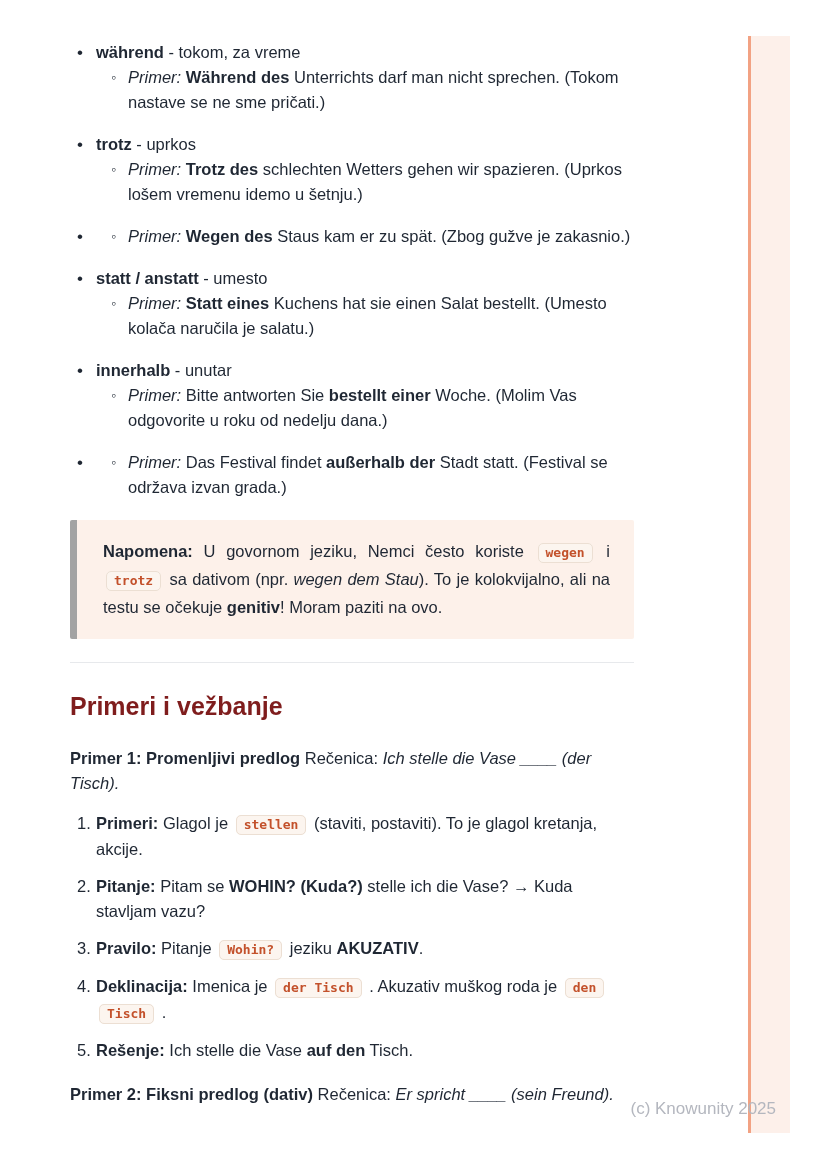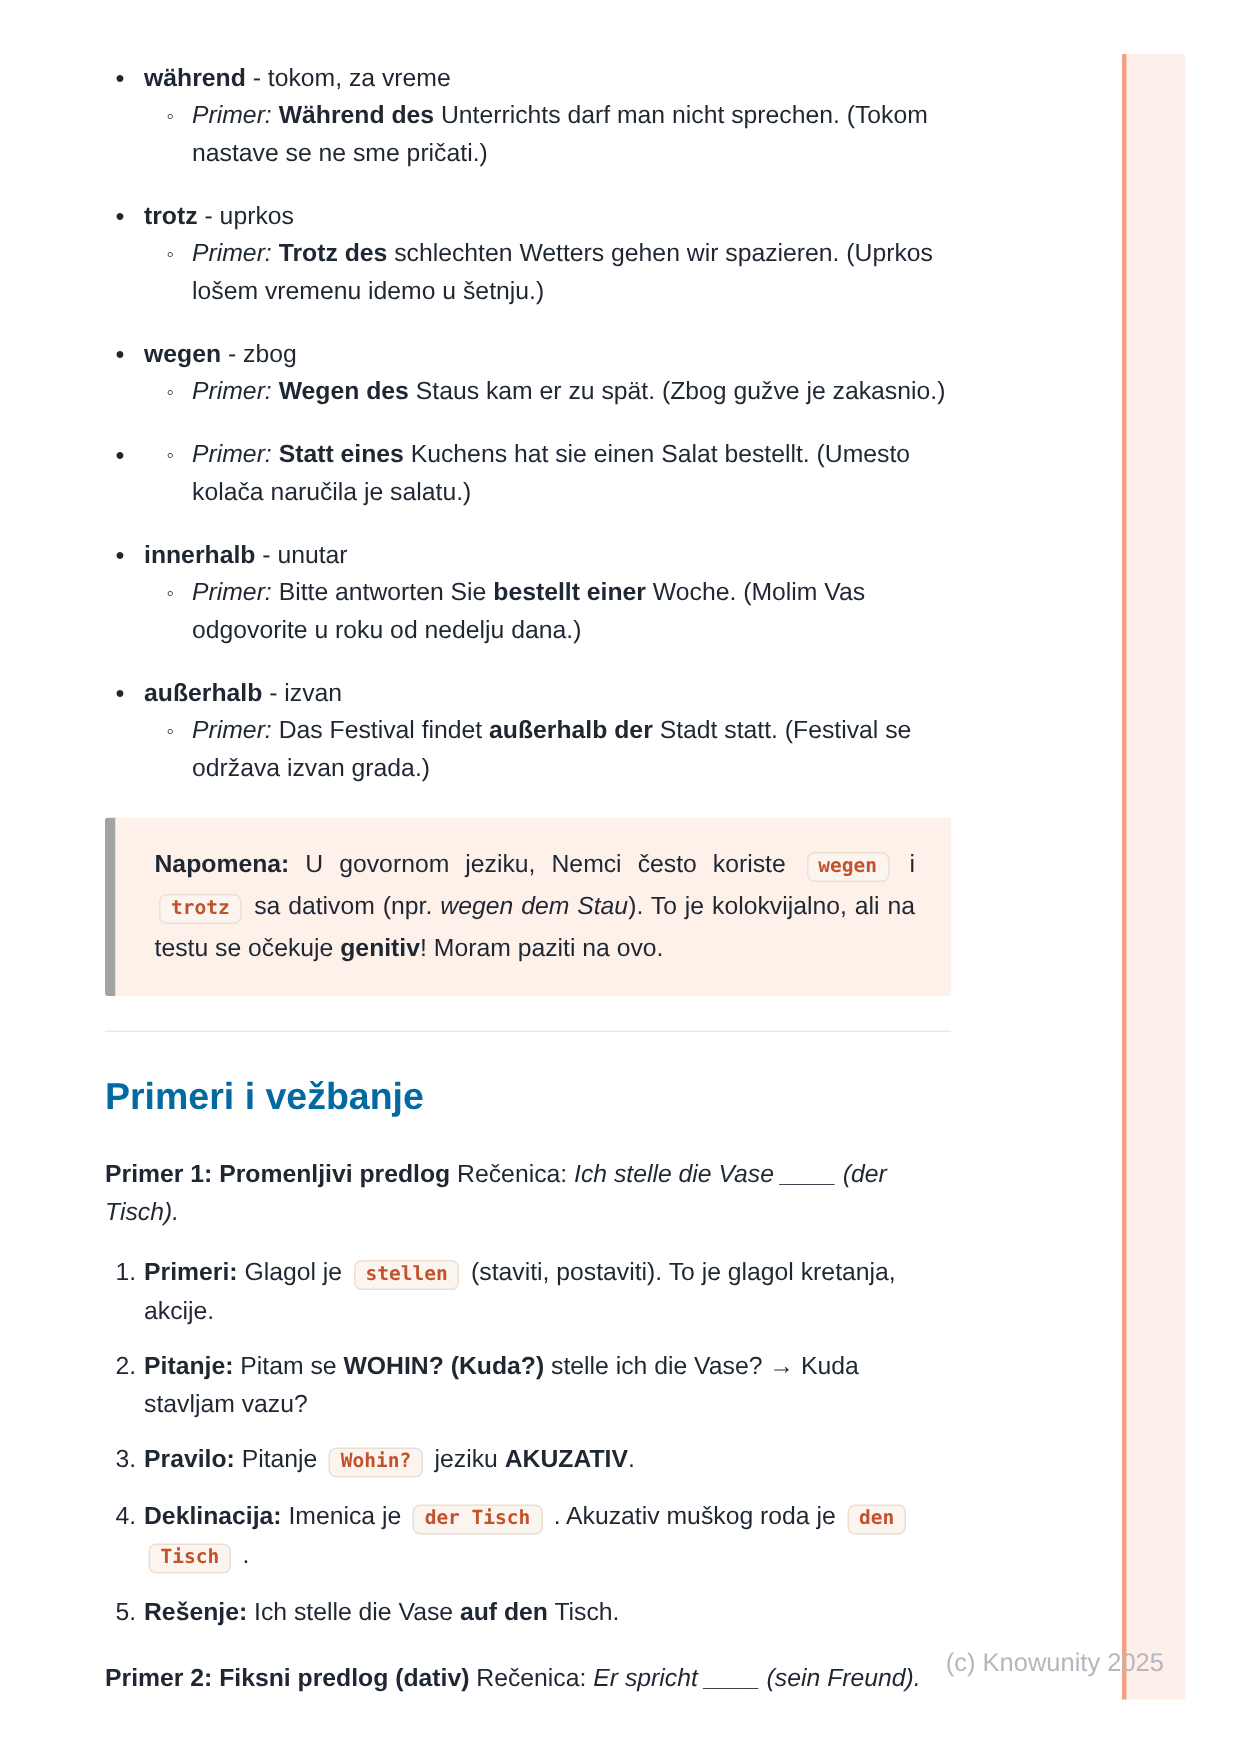--- a/index.html
+++ b/index.html
@@ -70,21 +70,21 @@
   .divider {
     border: none;
     border-top: 1px solid #e7e9ec;
     margin-top: 23px;
   }
   .section-title {
     margin-top: 27px;
     font-size: 25px;
     line-height: 32px;
     font-weight: 700;
-    color: #0369a1;
+    color: #7f1d1d;
   }
   .primer { margin-top: 24px; }
   .primer-2 { margin-top: 19px; }
   
   .steps { list-style: none; margin-top: 15px; }
   .sli { display: flex; margin-bottom: 12px; }
   .num {
     flex: 0 0 26px;
     padding-left: 7px;
     font-weight: 400;
@@ -133,50 +133,49 @@
         <div class="term"><span class="seg-bold">trotz</span><span class="seg-text"> - uprkos</span></div>
         <div class="li2">
           <span class="m2">◦</span>
           <div class="example"><span class="seg-italic">Primer:</span><span class="seg-text"> </span><span class="seg-bold">Trotz des</span><span class="seg-text"> schlechten Wetters gehen wir spazieren. (Uprkos lošem vremenu idemo u šetnju.)</span></div>
         </div>
       </div>
     </li>
     <li class="li1">
       <span class="m1">•</span>
       <div class="li1-content">
-        <div class="term"><span class="seg-bold">wegen</span><span class="seg-text"> - zbog</span></div>
         <div class="li2">
           <span class="m2">◦</span>
           <div class="example"><span class="seg-italic">Primer:</span><span class="seg-text"> </span><span class="seg-bold">Wegen des</span><span class="seg-text"> Staus kam er zu spät. (Zbog gužve je zakasnio.)</span></div>
         </div>
       </div>
     </li>
     <li class="li1">
       <span class="m1">•</span>
       <div class="li1-content">
+        <div class="term"><span class="seg-bold">statt / anstatt</span><span class="seg-text"> - umesto</span></div>
         <div class="li2">
           <span class="m2">◦</span>
           <div class="example"><span class="seg-italic">Primer:</span><span class="seg-text"> </span><span class="seg-bold">Statt eines</span><span class="seg-text"> Kuchens hat sie einen Salat bestellt. (Umesto kolača naručila je salatu.)</span></div>
         </div>
       </div>
     </li>
     <li class="li1">
       <span class="m1">•</span>
       <div class="li1-content">
         <div class="term"><span class="seg-bold">innerhalb</span><span class="seg-text"> - unutar</span></div>
         <div class="li2">
           <span class="m2">◦</span>
           <div class="example"><span class="seg-italic">Primer:</span><span class="seg-text"> Bitte antworten Sie </span><span class="seg-bold">bestellt einer</span><span class="seg-text"> Woche. (Molim Vas odgovorite u roku od nedelju dana.)</span></div>
         </div>
       </div>
     </li>
     <li class="li1">
       <span class="m1">•</span>
       <div class="li1-content">
-        <div class="term"><span class="seg-bold">außerhalb</span><span class="seg-text"> - izvan</span></div>
         <div class="li2">
           <span class="m2">◦</span>
           <div class="example"><span class="seg-italic">Primer:</span><span class="seg-text"> Das Festival findet </span><span class="seg-bold">außerhalb der</span><span class="seg-text"> Stadt statt. (Festival se održava izvan grada.)</span></div>
         </div>
       </div>
     </li>
   </ul>
 
   <div class="note">
     <p class="note-text"><span class="seg-bold">Napomena:</span><span class="seg-text"> U govornom jeziku, Nemci često koriste </span><span class="seg-code">wegen</span><span class="seg-text"> i </span><span class="seg-code">trotz</span><span class="seg-text"> sa dativom (npr. </span><span class="seg-italic">wegen dem Stau</span><span class="seg-text">). To je kolokvijalno, ali na testu se očekuje </span><span class="seg-bold">genitiv</span><span class="seg-text">! Moram paziti na ovo.</span></p>

